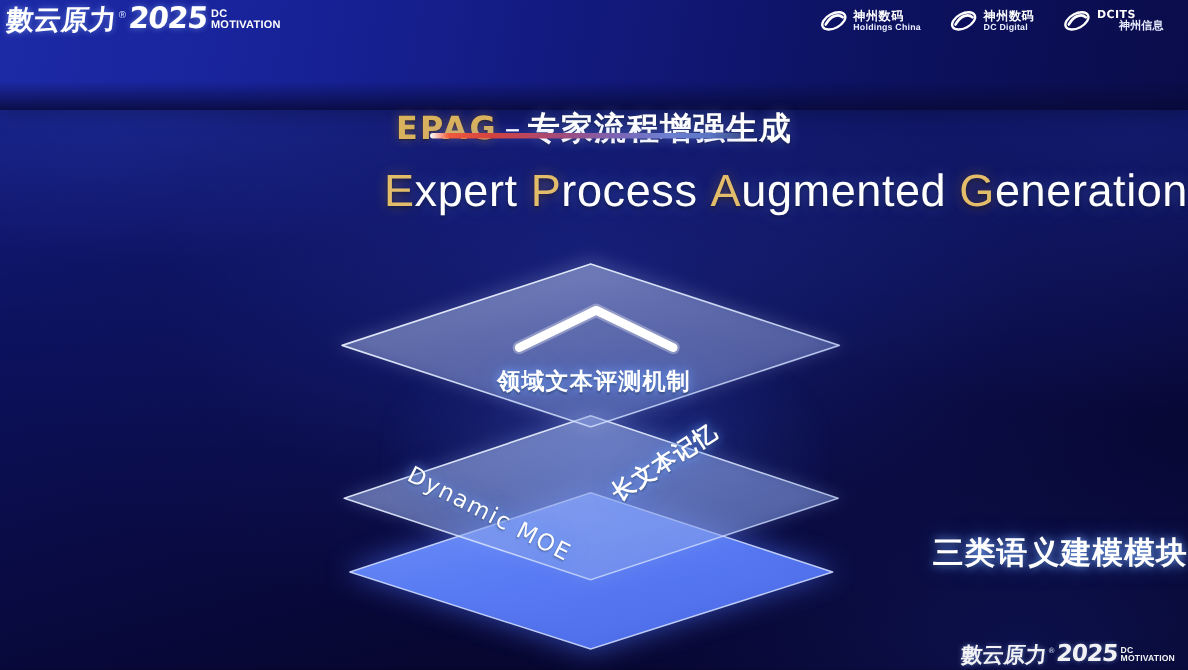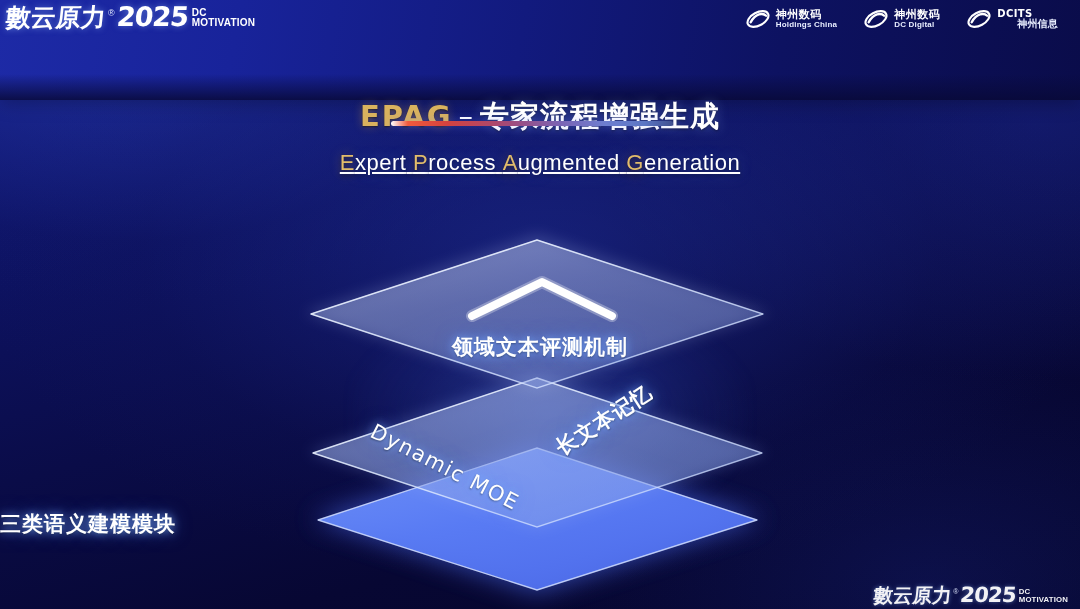--- a/index.html
+++ b/index.html
@@ -81,44 +81,43 @@
   .maintitle .cnpart{color:#ffffff;text-shadow:0 0 12px rgba(140,180,255,0.4),0 1px 3px rgba(0,0,0,0.5);}
 
   .rule{
     position:absolute;left:391px;top:121px;width:282px;height:5px;z-index:6;
     border-radius:3px;
     background:linear-gradient(90deg,#ffffff 0%,#f05a3c 6%,#d3423f 20%,#a24a7a 42%,#7b64b4 60%,#6e7fd0 76%,#5b76c4 90%,#40508f 100%);
     box-shadow:0 0 10px rgba(120,140,255,0.35);
   }
 
   .subtitle{
-    position:absolute;left:0;right:0;top:150px;text-align:center;z-index:6;
+    position:absolute;left:0;right:0;top:150px;text-align:right;z-index:6;
     font-family:"Liberation Sans","DejaVu Sans",sans-serif;
-    font-size:22px;font-weight:400;letter-spacing:0.5px;color:#ffffff;
+    font-size:41px;font-weight:400;letter-spacing:0.5px;color:#ffffff;
     text-shadow:0 0 14px rgba(120,160,255,0.35),0 2px 4px rgba(0,0,0,0.45);
     white-space:nowrap;
-    text-decoration:underline;
   }
   .subtitle .cap{color:#e3bd6a;text-shadow:0 0 12px rgba(210,160,70,0.4),0 2px 4px rgba(0,0,0,0.45);}
 
   
   .stack{position:absolute;left:0;top:0;width:1080px;height:455px;z-index:4;}
   .glow-center{
     position:absolute;left:350px;top:300px;width:400px;height:230px;
     background:radial-gradient(ellipse at 50% 50%, rgba(90,130,255,0.30) 0%, rgba(60,90,220,0.10) 50%, rgba(0,0,0,0) 75%);
     filter:blur(6px);
   }
   .layer-label{
     position:absolute;z-index:9;
     font-family:"DejaVu Sans","Liberation Sans",sans-serif;
     color:#ffffff;white-space:nowrap;
     text-shadow:0 0 8px rgba(120,170,255,0.85),0 0 18px rgba(90,140,255,0.55),0 1px 2px rgba(0,0,0,0.5);
   }
   #lbl-top{left:0;right:0;top:333px;text-align:center;font-size:21px;font-weight:700;letter-spacing:1px;}
-  #lbl-bottom{left:0;right:0;top:510px;text-align:left;font-size:21px;font-weight:700;letter-spacing:1px;}
+  #lbl-bottom{left:0;right:0;top:484px;text-align:right;font-size:28px;font-weight:700;letter-spacing:1px;}
   #lbl-moe{
     left:372px;top:418px;font-size:21px;font-weight:400;letter-spacing:1.5px;
     transform:rotate(27deg);transform-origin:left center;
   }
   #lbl-mem{
     left:558px;top:436px;font-size:21px;font-weight:700;letter-spacing:1px;
     transform:rotate(-33deg);transform-origin:left center;
   }
   .chev{position:absolute;left:462px;top:272px;width:160px;height:52px;z-index:9;}
 </style>

